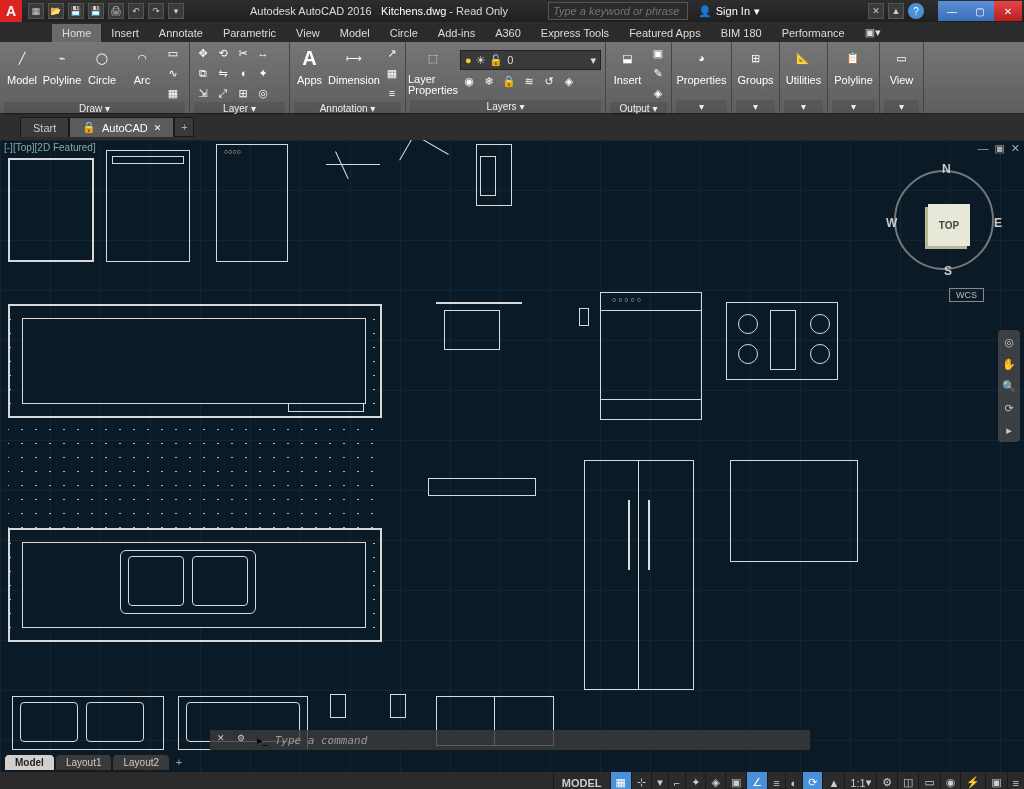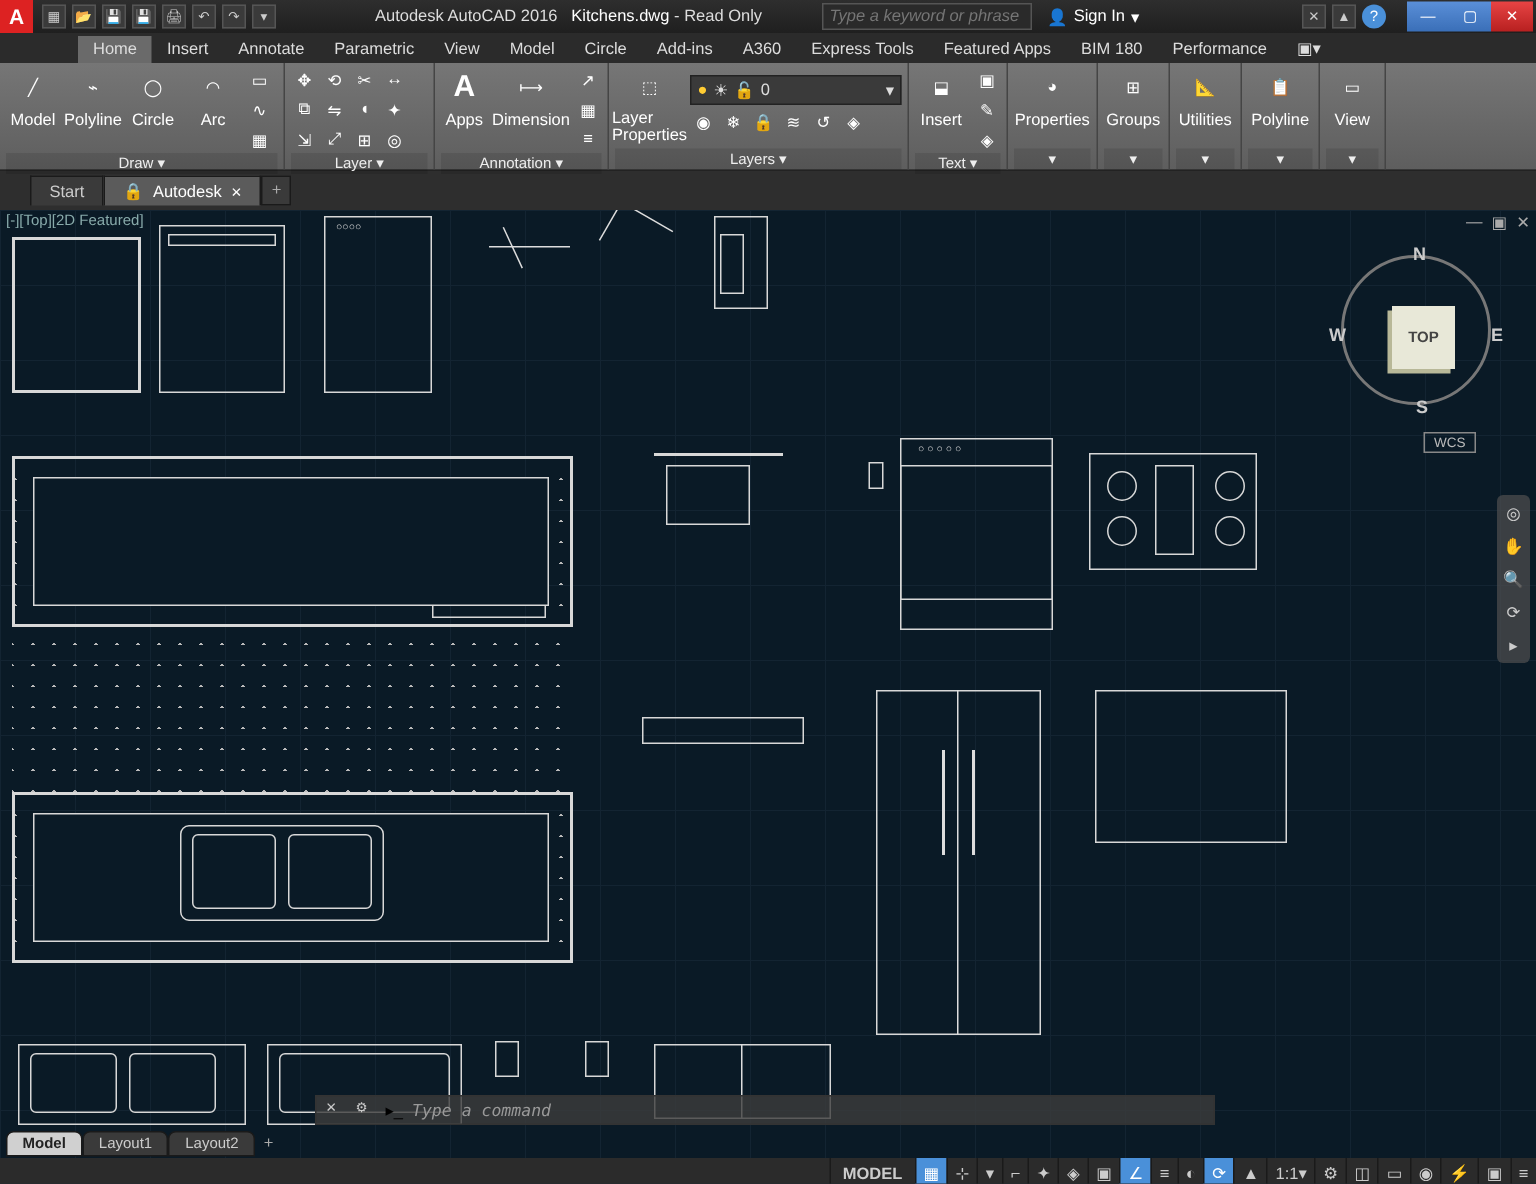--- a/index.html
+++ b/index.html
@@ -254,21 +254,21 @@
       <div class="big-btn">
           <div class="icon">⬓</div>
           <span>Insert</span>
         </div>
       <div class="small-col">
         <div class="small-btn">▣</div>
         <div class="small-btn">✎</div>
         <div class="small-btn">◈</div>
       </div>
     </div>
-    <div class="ribbon-panel-title">Text ▾</div>
+    <div class="ribbon-panel-title">Output ▾</div>
   </div>
 
   <div class="ribbon-panel" style="width:60px">
     <div class="ribbon-panel-content">
         <div class="big-btn" style="width:52px">
           <div class="icon">◕</div>
           <span>Properties</span>
         </div>
       </div>
     <div class="ribbon-panel-title">▾</div>
@@ -314,21 +314,21 @@
     <div class="ribbon-panel-title">▾</div>
   </div>
 </div>
 
 <div class="file-tabs">
   <div class="file-tab">
       <span>Start</span>
     </div>
   <div class="file-tab active">
     <span>🔒</span>
-    <span>Autodesk</span>
+    <span>AutoCAD</span>
     <span class="x">✕</span>
   </div>
   <div class="file-tab-add">+</div>
 </div>
 
 <div class="workspace">
   <div class="grid-bg"></div>
   <div class="viewport-label">[-][Top][2D Featured]</div>
   <div class="doc-win-btns">
     <span>—</span>

